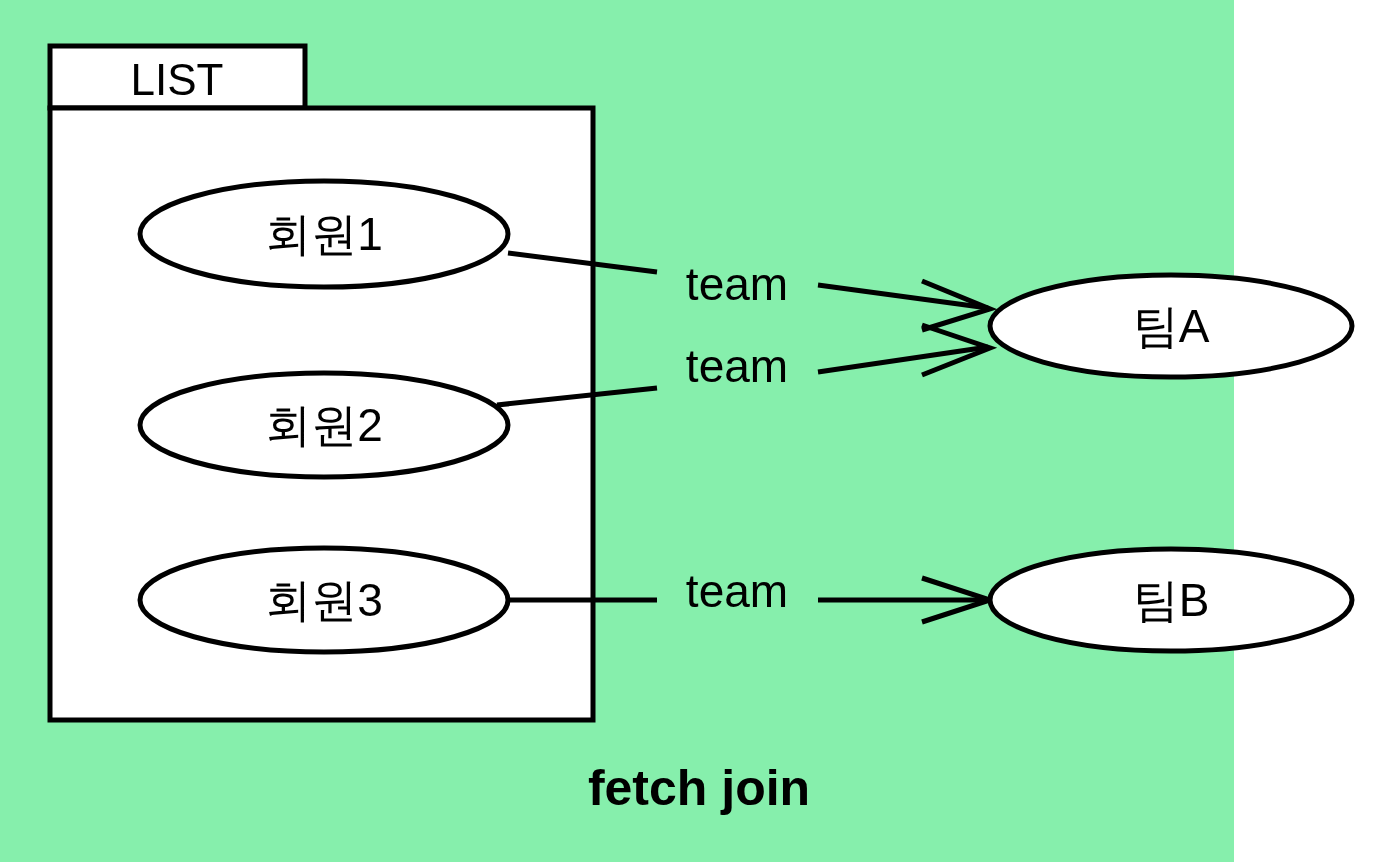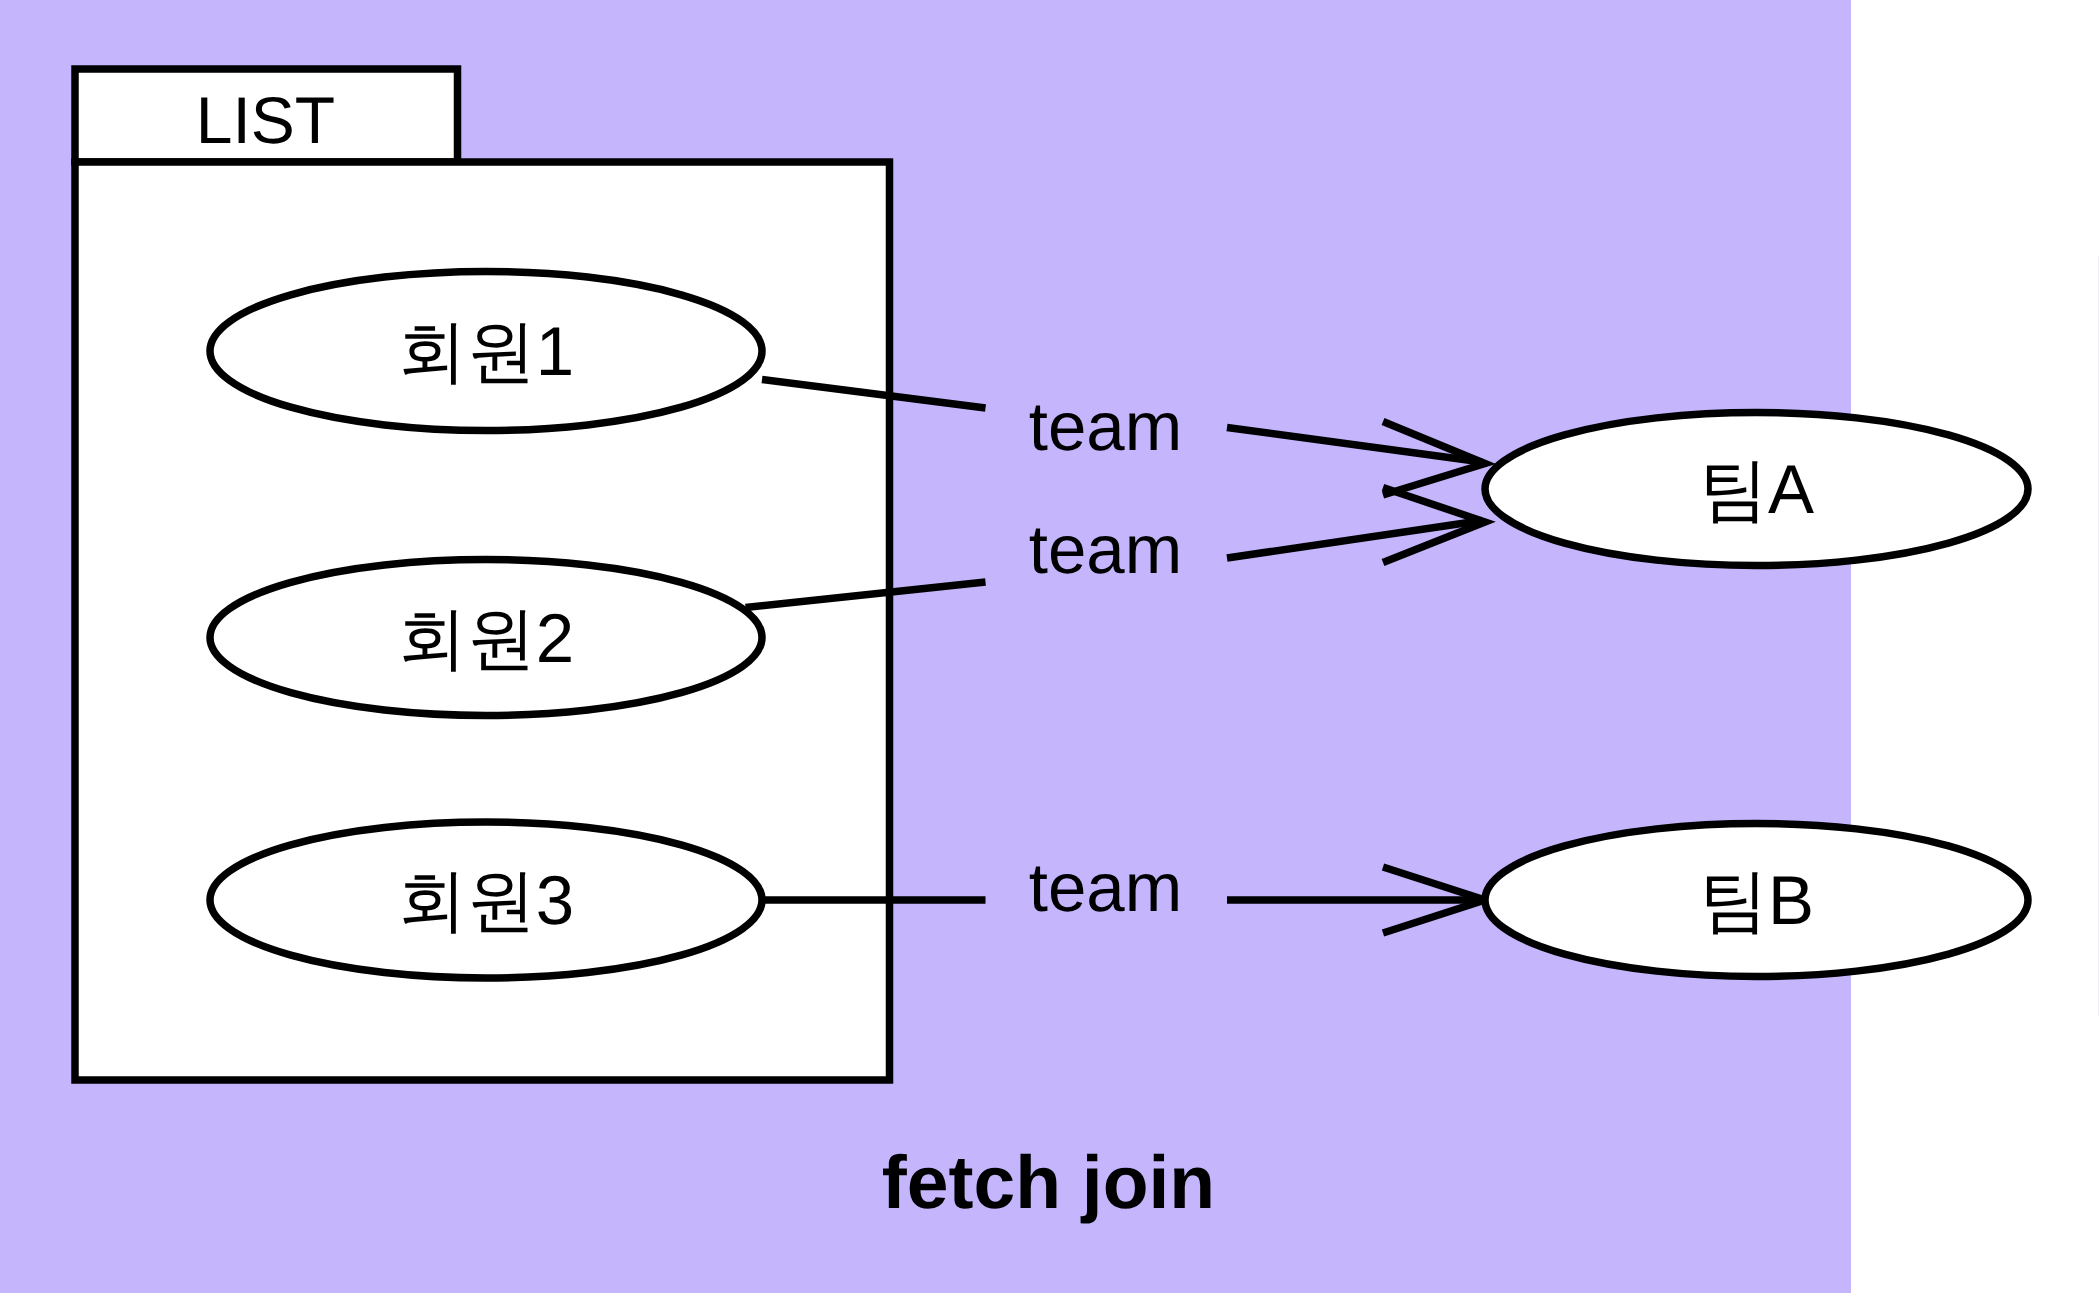--- a/index.html
+++ b/index.html
@@ -10,21 +10,21 @@
   body {
     width: 1399px;
     height: 862px;
     font-family: "Liberation Sans", sans-serif;
     overflow: hidden;
   }
   #diagram-root {
     position: relative;
     width: 1234px;
     height: 862px;
-    background: #c4b5fd;
+    background: #86efac;
   }
   svg.diagram-canvas {
     position: absolute;
     top: 0;
     left: 0;
     width: 1399px;
     height: 862px;
     display: block;
   }
   .shape-stroke {

